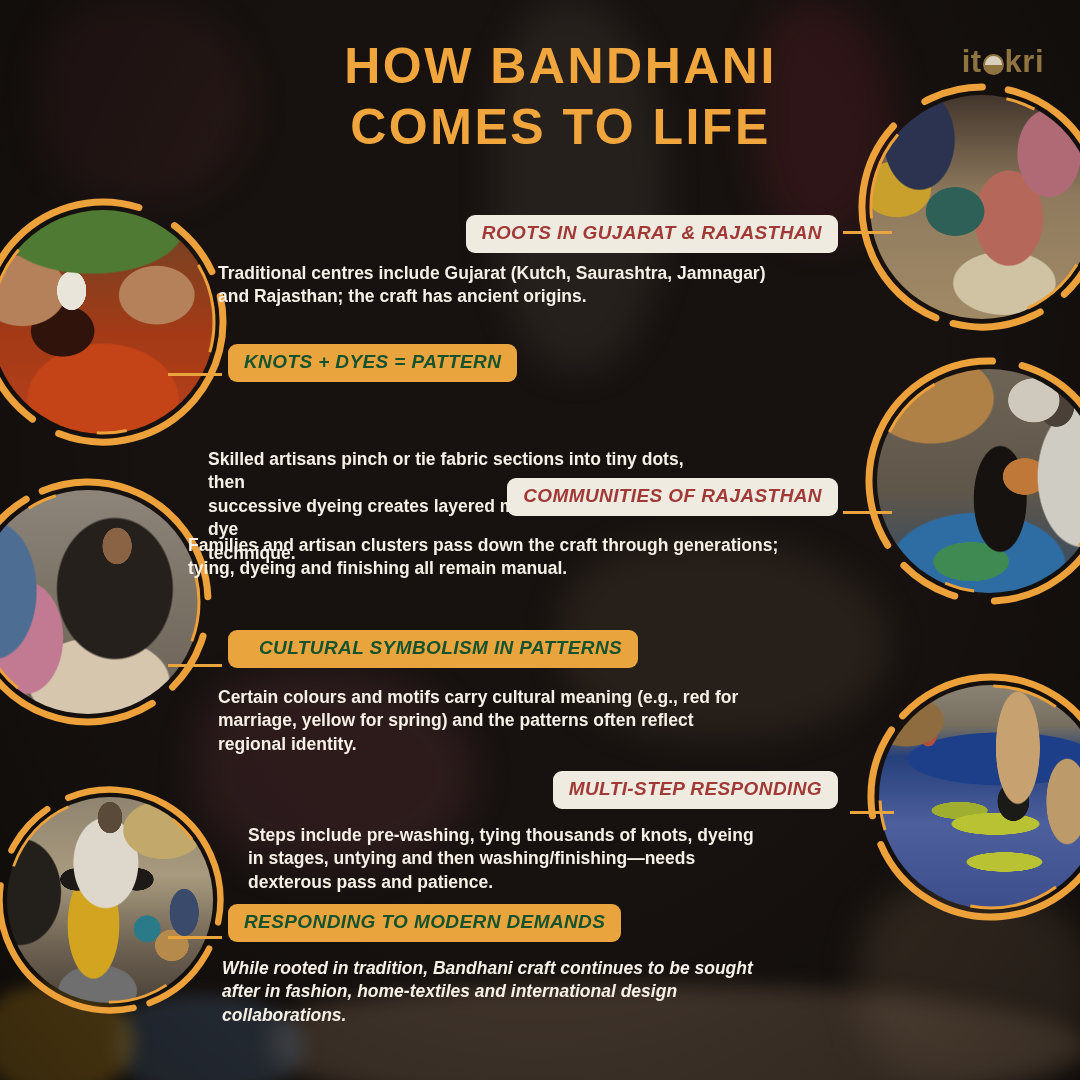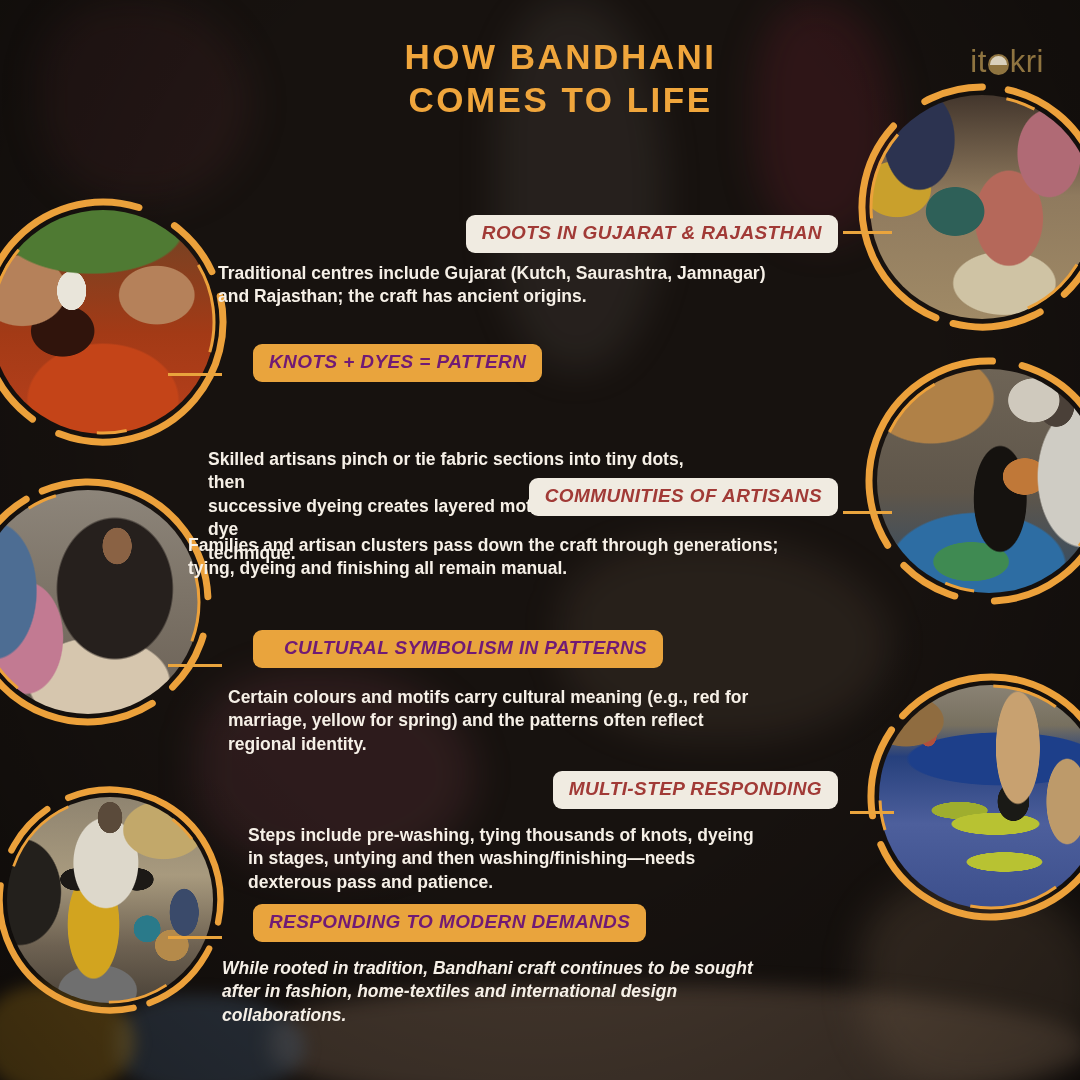--- a/index.html
+++ b/index.html
@@ -16,49 +16,49 @@
   .bg-floral   { left:195px; top:670px; width:280px; height:200px; background:rgba(155,75,95,.17); }
   .bg-handwork { left:560px; top:540px; width:330px; height:200px; background:rgba(185,155,125,.10); }
   .bg-cloth    { left:270px; top:985px; width:820px; height:120px; background:rgba(165,135,108,.32); filter:blur(10px); }
   .bg-cloth2   { left:860px; top:880px; width:240px; height:210px; background:rgba(150,122,95,.25); }
   .bg-blue     { left:115px; top:995px; width:190px; height:100px; background:rgba(75,100,128,.40); filter:blur(8px); }
   .bg-yellow   { left:-15px; top:985px; width:150px; height:110px; background:rgba(175,128,28,.45); filter:blur(8px); }
   .vignette { position:absolute; inset:0; z-index:1; pointer-events:none;
     background:radial-gradient(ellipse at 50% 38%, rgba(0,0,0,0) 50%, rgba(0,0,0,.38) 100%); }
 
   .title { position:absolute; top:36px; left:0; right:0; z-index:3; text-align:center;
-    font-weight:800; font-size:35px; line-height:1.22; letter-spacing:2.5px;
+    font-weight:800; font-size:50px; line-height:1.22; letter-spacing:2.5px;
     color:#F0A63C; white-space:pre-line;margin-left:41px; }
 
   .logo { position:absolute; top:44px; right:36px; z-index:3; display:flex; align-items:center;
-    color:#8f7440; font-weight:400; font-size:31px; letter-spacing:.5px; }
+    color:#8f7440; font-weight:700; font-size:31px; letter-spacing:.5px; }
   .logo-o { width:21px; height:21px; border-radius:50%; margin:5px 1px 0;
     border:2.5px solid #8f7440; overflow:hidden; position:relative;
     background:linear-gradient(180deg,#d9d0bc 0 52%,#8f7440 52% 100%); }
 
   .banner { position:absolute; z-index:3; padding:8px 16px 9px;
     font-style:italic; font-weight:800; font-size:19px; line-height:1.1; letter-spacing:.4px;
     white-space:nowrap;border-radius:9px; }
   .banner.cream  { background:#F0EBE1; color:#A13A36; }
-  .banner.orange { background:#E9A43D; color:#701a75;margin-left:25px; }
+  .banner.orange { background:#E9A43D; color:#14532d; }
 
   .blurb { position:absolute; z-index:3; color:#F6F0E7; font-weight:700;
     font-size:17.5px; line-height:1.34; white-space:pre-line; }
   .blurb.right { text-align:left; }
 
   .connector { position:absolute; z-index:4; height:3px; background:#E9A43D; }
 
   .banner-1{top:215px; right:242px;}  .line-1{top:231px; left:843px; width:49px;}
   .blurb-1{top:262px; right:242px; width:620px;}
   .banner-2{top:344px; left:228px;}   .line-2{top:373px; left:168px; width:54px;}
   .blurb-2{top:400px; left:208px; width:490px;margin-top:48px;}
   .banner-3{top:478px; right:242px;}  .line-3{top:511px; left:843px; width:49px;}
   .blurb-3{top:534px; right:242px; width:650px;}
   .banner-4{top:630px; left:228px;padding-left:31px;}   .line-4{top:664px; left:168px; width:54px;}
-  .blurb-4{top:686px; left:228px; width:570px;}
+  .blurb-4{top:686px; left:218px; width:570px;}
   .banner-5{top:771px; right:242px;}  .line-5{top:811px; left:850px; width:44px;}
   .blurb-5{top:824px; right:242px; width:590px;}
   .banner-6{top:904px; left:228px;}   .line-6{top:936px; left:168px; width:54px;}
   .blurb-6{top:957px; left:222px; width:610px;font-style:italic;}
 
   .photo-wrap { position:absolute; width:256px; height:256px; z-index:2; }
   .photo { position:absolute; inset:16px; border-radius:50%; overflow:hidden; }
   .ring { position:absolute; inset:0; }
   .pw-1{left:854px; top:79px;}
   .pw-2{left:-25px; top:194px;}
@@ -210,21 +210,21 @@
 <div class="connector line-1"></div>
 <div class="blurb right blurb-1">Traditional centres include Gujarat (Kutch, Saurashtra, Jamnagar)
 and Rajasthan; the craft has ancient origins.</div>
 
 <div class="banner orange banner-2">KNOTS + DYES = PATTERN</div>
 <div class="connector line-2"></div>
 <div class="blurb blurb-2">Skilled artisans pinch or tie fabric sections into tiny dots, then
 successive dyeing creates layered motifs, using the tie-dye
 technique.</div>
 
-<div class="banner cream banner-3">COMMUNITIES OF ARTISANS</div>
+<div class="banner cream banner-3">COMMUNITIES OF RAJASTHAN</div>
 <div class="connector line-3"></div>
 <div class="blurb right blurb-3">Families and artisan clusters pass down the craft through generations;
 tying, dyeing and finishing all remain manual.</div>
 
 <div class="banner orange banner-4">CULTURAL SYMBOLISM IN PATTERNS</div>
 <div class="connector line-4"></div>
 <div class="blurb blurb-4">Certain colours and motifs carry cultural meaning (e.g., red for
 marriage, yellow for spring) and the patterns often reflect
 regional identity.</div>
 

